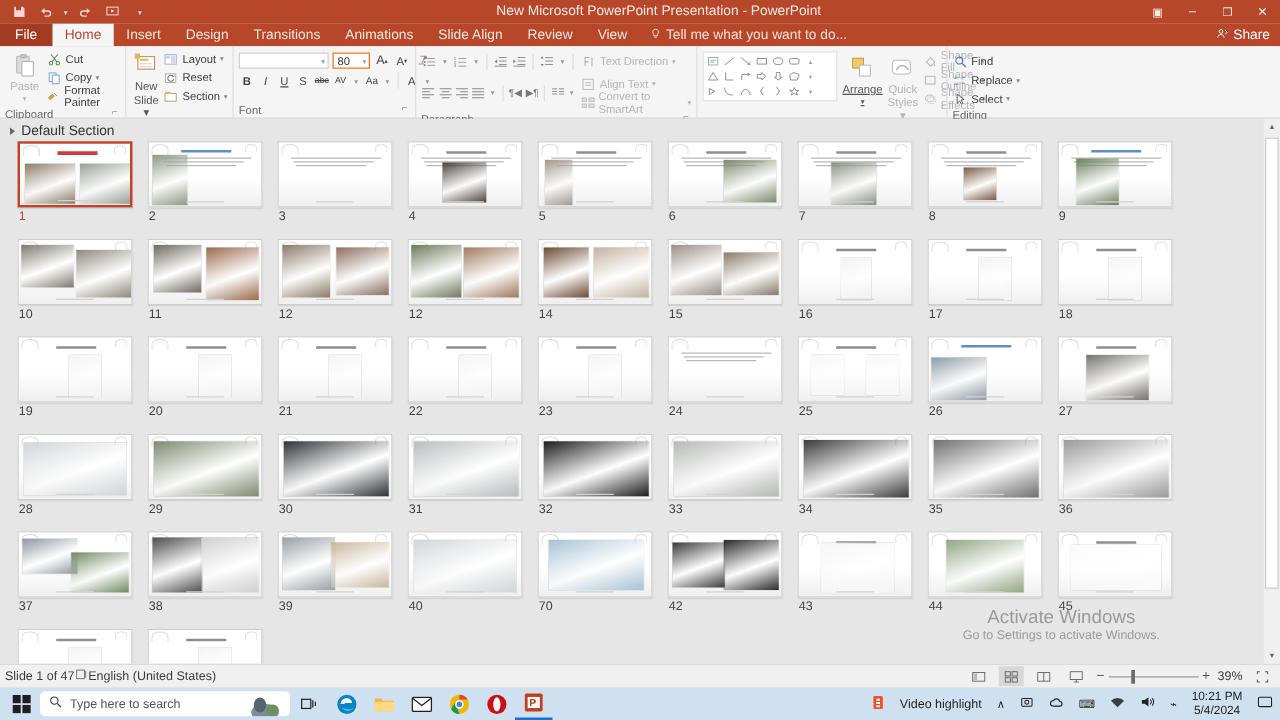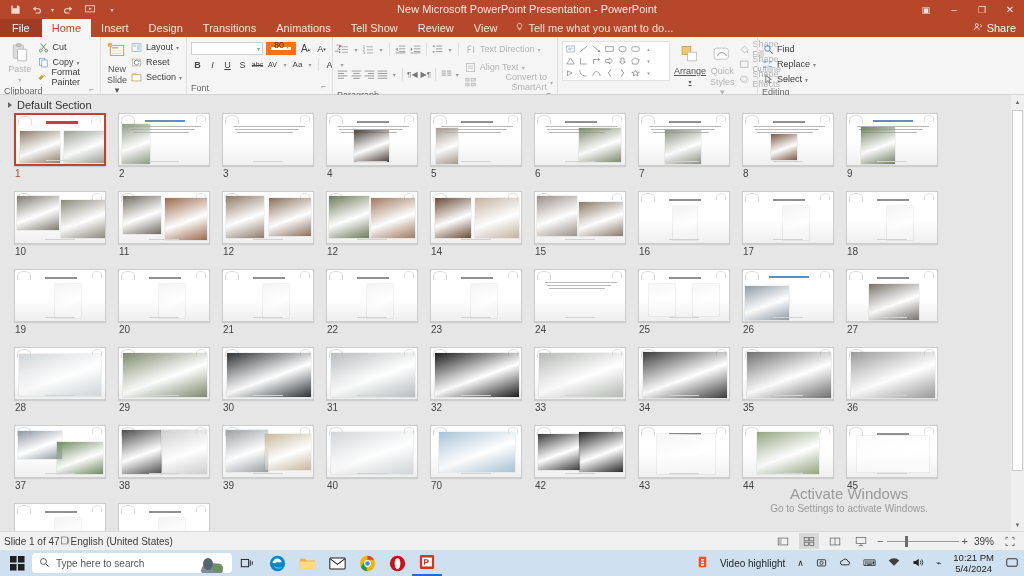--- a/index.html
+++ b/index.html
@@ -65,21 +65,21 @@
   .smallrow{ display:flex; align-items:center; gap:3px; height:14px; font-size:9px; color:#3b3b3b; }
   .smallrow .ic{ width:12px; height:12px; display:flex; align-items:center; justify-content:center;}
   .dim{ color:#b4b4b4; }
   .col{ display:flex; flex-direction:column; gap:1px; padding-top:1px; }
   .fontbox{
     width:72px; height:13px; background:#fff; border:1px solid #cfcfcf; display:flex; align-items:center;
     font-size:9px; padding-left:3px; color:#333;
   }
   .fontbox .car{ margin-left:auto; font-size:6px; color:#9a9a9a; padding-right:2px; }
   .sizebox{
-    width:30px; height:13px; background:#fff; border:5px solid #f97316; display:flex; align-items:flex-end;
+    width:30px; height:13px; background:#fff; border:1px solid #f97316; display:flex; align-items:center;
     font-size:9px; padding-left:3px; color:#333;
   }
   .sizebox .car{ margin-left:auto; font-size:6px; color:#9a9a9a; padding-right:2px; }
   .fbtn{ width:13px; height:13px; display:flex; align-items:center; justify-content:center; font-size:9px; color:#444;}
   .sep{ width:1px; background:#dedede; height:13px; margin:0 2px; }
   .shapegrid{
     display:grid; grid-template-columns:repeat(8,13px); grid-auto-rows:12px;
     border:1px solid #e2e2e2; background:#fff; padding:1px;
   }
   .shapegrid div{ display:flex; align-items:center; justify-content:center; }
@@ -196,21 +196,21 @@
   </div>
 </div>
 
 <div class="tabrow">
   <div class="tab file">File</div>
   <div class="tab active">Home</div>
   <div class="tab">Insert</div>
   <div class="tab">Design</div>
   <div class="tab">Transitions</div>
   <div class="tab">Animations</div>
-  <div class="tab">Tell Show</div>
+  <div class="tab">Slide Align</div>
   <div class="tab">Review</div>
   <div class="tab">View</div>
   <div class="tellme">
     <span>
       <svg width="9" height="10" viewBox="0 0 16 16">
           <path fill="none" stroke="#fae0d8" stroke-width="1.3" d="M8 1.5a4 4 0 0 0-2.5 7.2V11h5V8.7A4 4 0 0 0 8 1.5z"></path>
           <path stroke="#fae0d8" stroke-width="1.3" d="M6.3 13h3.4"></path>
         </svg>
     </span>
     <span>Tell me what you want to do...</span>
@@ -470,21 +470,21 @@
         <div class="sep"></div>
         <div class="fbtn" style="font-size:8px;color:#777;">¶◀</div>
         <div class="fbtn" style="font-size:8px;color:#777;">▶¶</div>
         <div class="sep"></div>
         <div class="fbtn">
           <svg width="11" height="11" viewBox="0 0 16 16">
               <path stroke="#888" stroke-width="1.1" d="M1 3h6M1 6h6M1 9h6M9 3h6M9 6h6M9 9h6"></path>
             </svg>
         </div>
         <div class="fbtn" style="font-size:6px;color:#999;width:8px;">▾</div>
-        <div class="col" style="margin-left:2px;text-align:right;">
+        <div class="col" style="margin-left:2px;">
           <div class="smallrow dim">
             <span class="ic">
               <svg width="11" height="11" viewBox="0 0 16 16">
                   <rect x="2" y="2" width="12" height="12" fill="none" stroke="#b8b8b8" stroke-width="1.1"></rect>
                   <path stroke="#b8b8b8" stroke-width="1.1" d="M4.5 6h7M4.5 9h7"></path>
                 </svg>
             </span>
             <span>Align Text</span>
             <span style="font-size:6px;">▾</span>
           </div>

